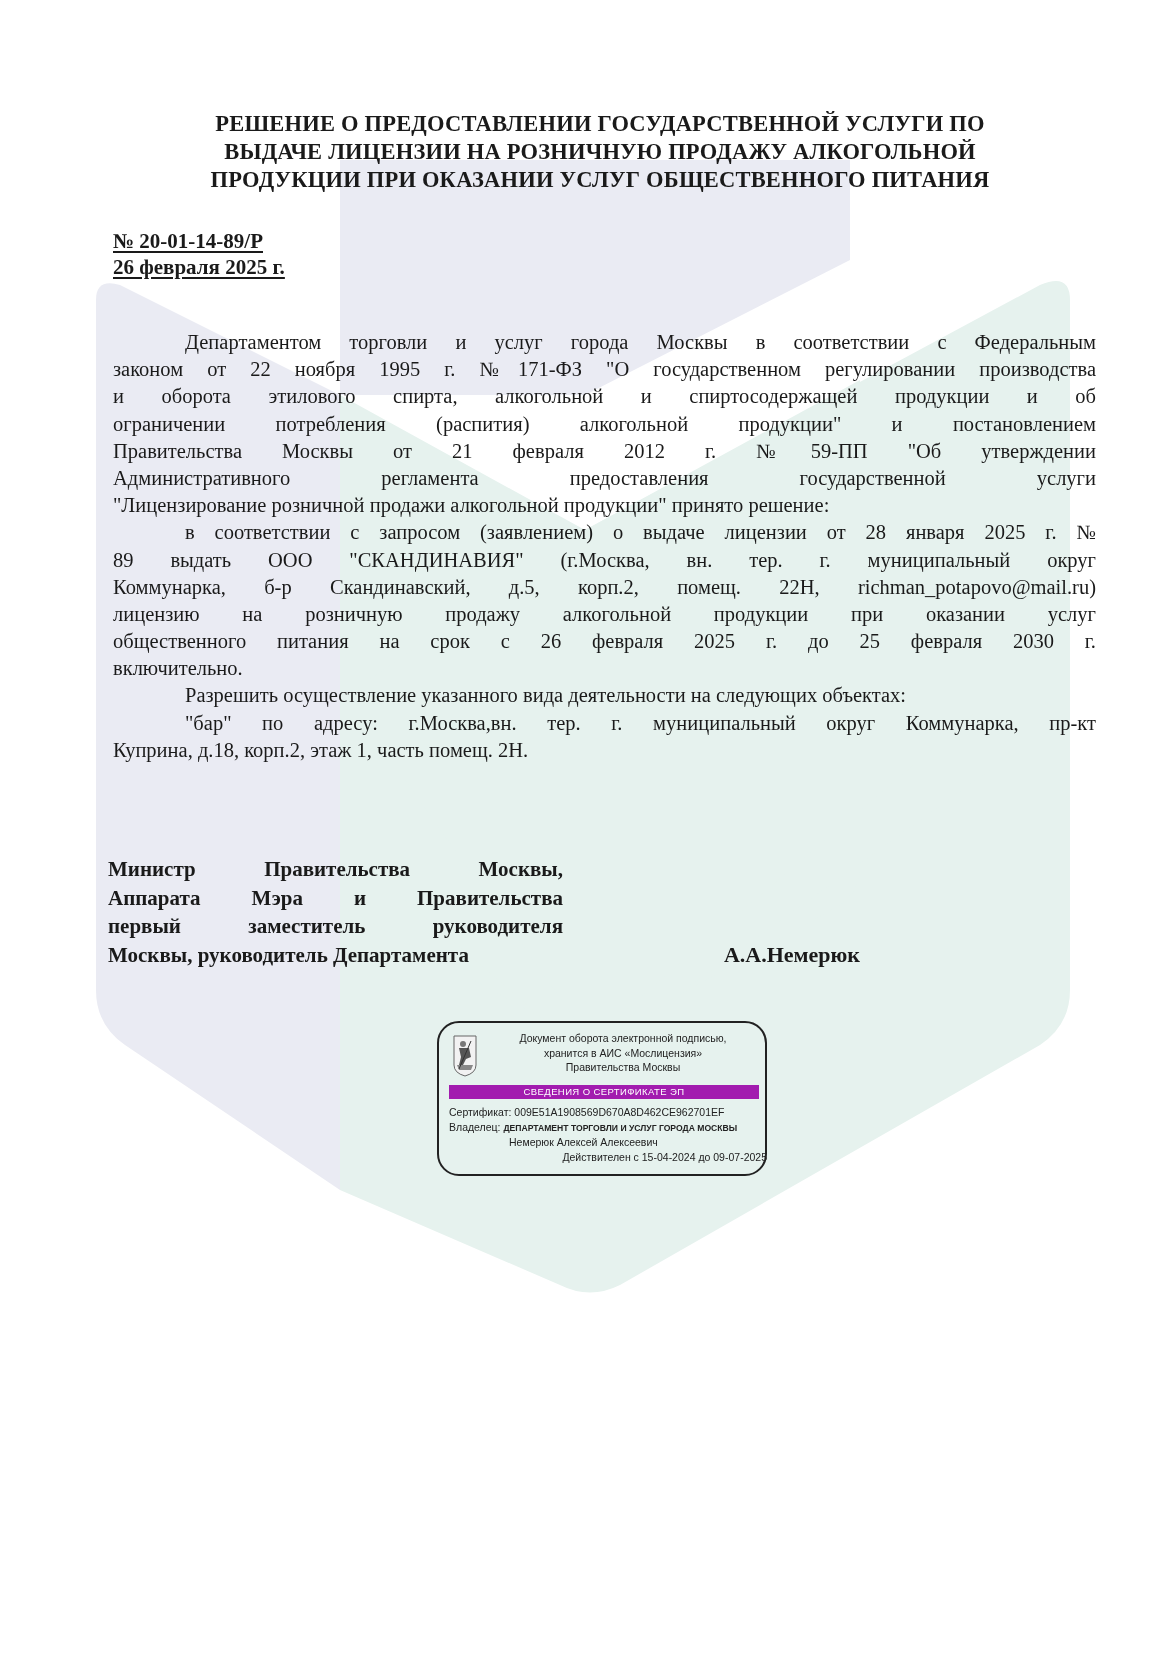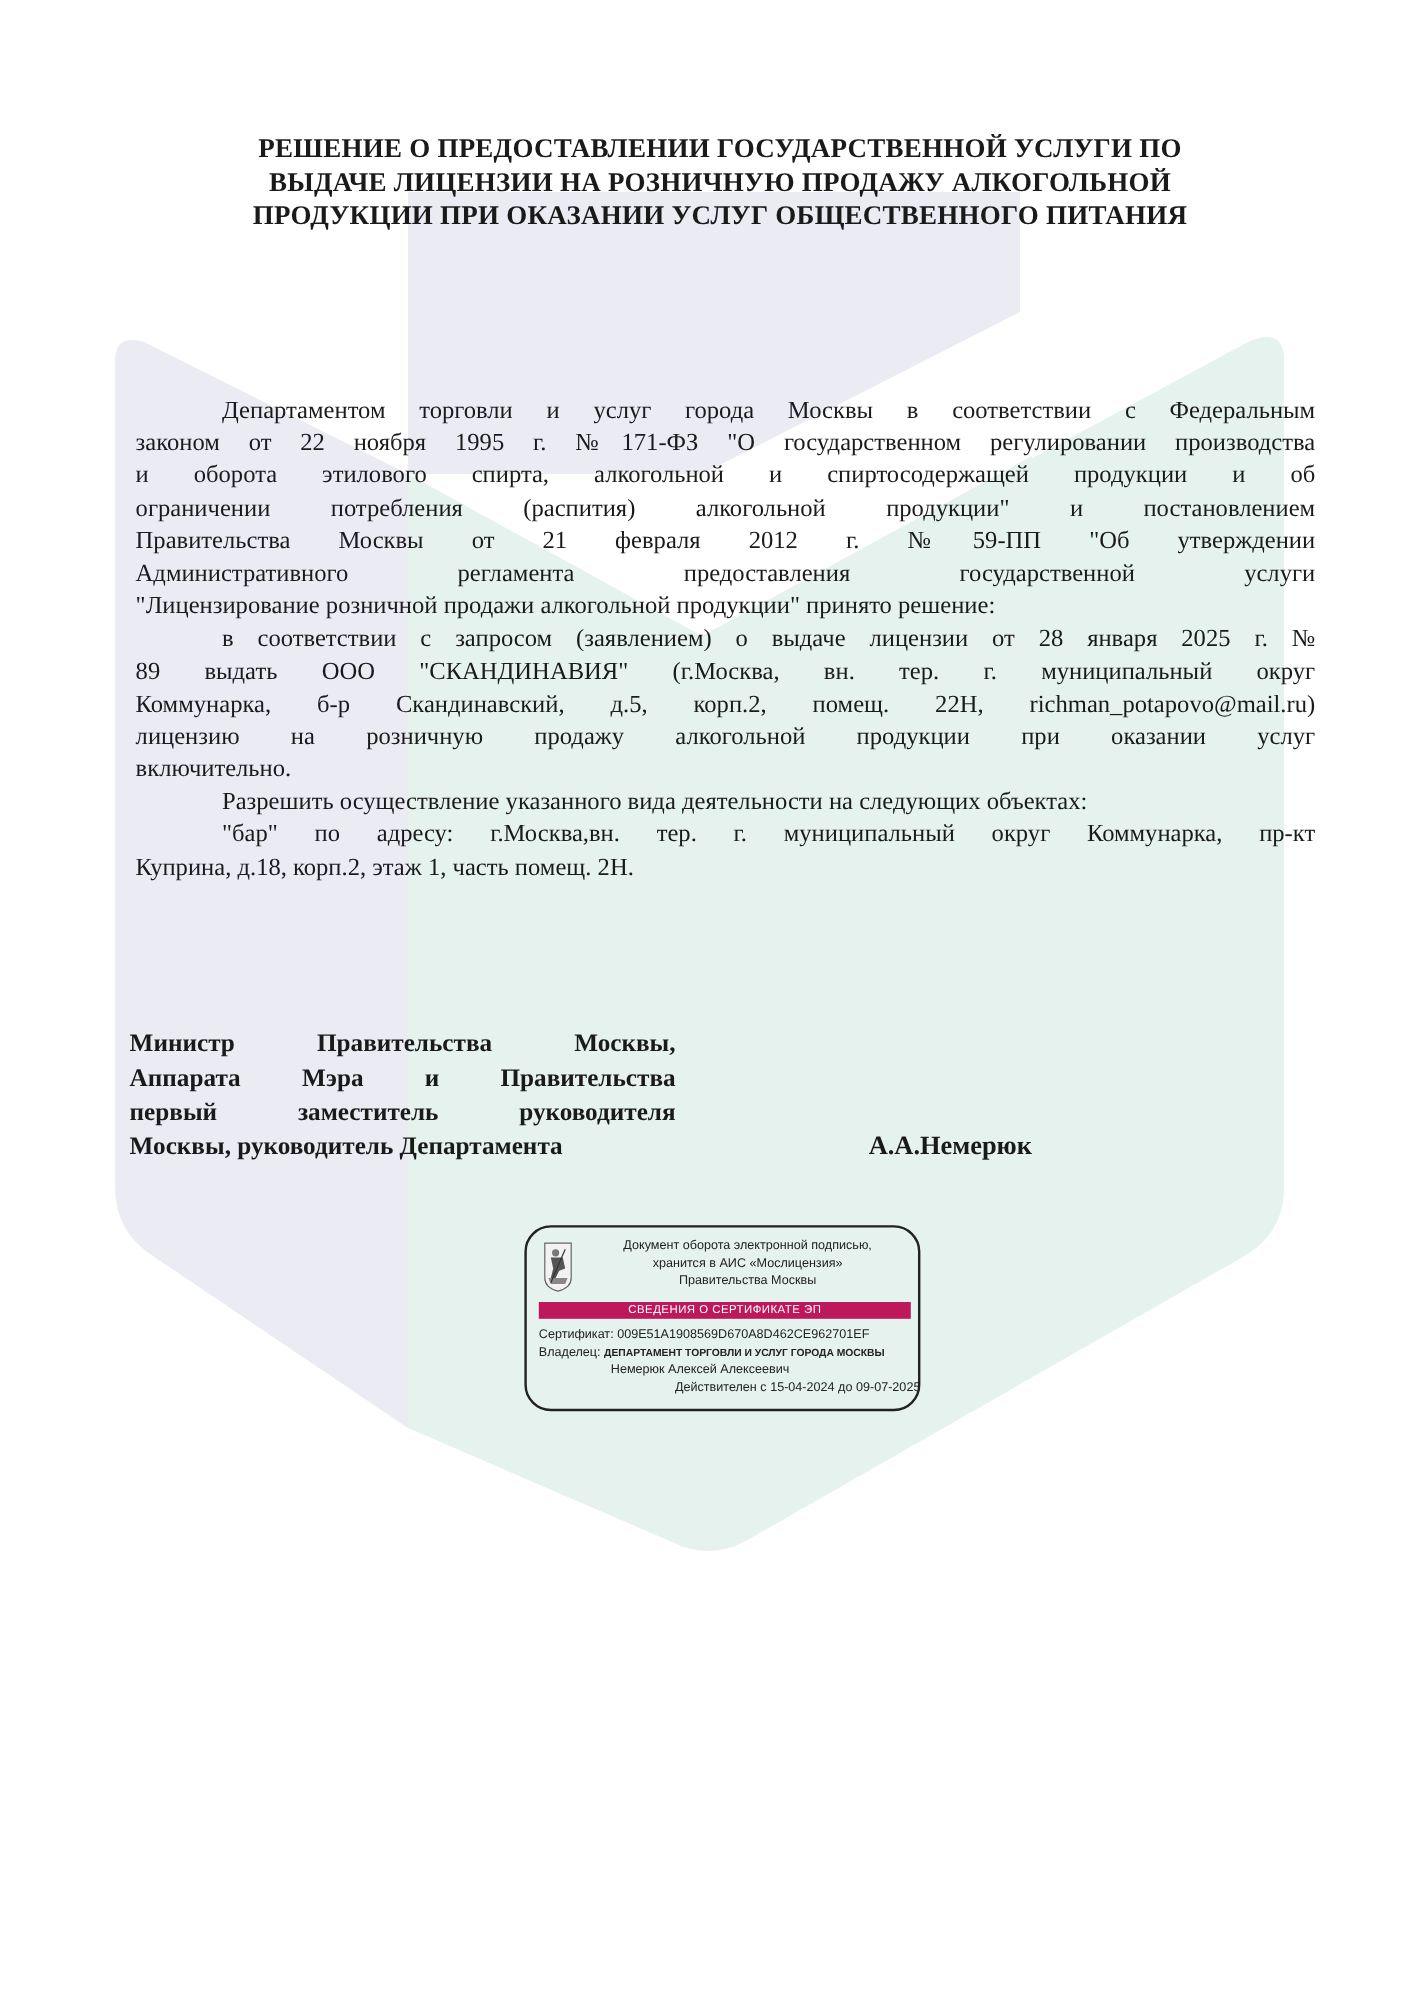--- a/index.html
+++ b/index.html
@@ -118,21 +118,21 @@
       text-align: center;
       font-size: 10.5px;
       line-height: 14.5px;
     }
     .stamp-bar {
       position: absolute;
       left: 10px;
       top: 62px;
       width: 310px;
       height: 14px;
-      background: #be185d;
+      background: #a21caf;
       color: #fff;
       font-size: 9.5px;
       line-height: 14px;
       text-align: center;
       letter-spacing: 0.4px;
     }
     .stamp-details {
       position: absolute;
       left: 10px;
       top: 82px;
@@ -163,33 +163,38 @@
 </svg>
 
 <div class="page">
 
   <div class="title">
     <div>РЕШЕНИЕ  О ПРЕДОСТАВЛЕНИИ  ГОСУДАРСТВЕННОЙ  УСЛУГИ ПО</div>
     <div>ВЫДАЧЕ  ЛИЦЕНЗИИ  НА  РОЗНИЧНУЮ  ПРОДАЖУ  АЛКОГОЛЬНОЙ</div>
     <div>ПРОДУКЦИИ  ПРИ ОКАЗАНИИ  УСЛУГ ОБЩЕСТВЕННОГО  ПИТАНИЯ</div>
   </div>
 
+  <div class="docnum">
+    <span>№ 20-01-14-89/Р</span><br>
+    <span>26 февраля 2025 г.</span>
+  </div>
 
   <div class="body-text">
     <span class="line indent">Департаментом торговли и услуг города Москвы в соответствии с Федеральным</span>
     <span class="line">законом от 22 ноября 1995 г.  №171-ФЗ "О государственном регулировании производства</span>
     <span class="line">и оборота этилового спирта, алкогольной и спиртосодержащей продукции и об</span>
     <span class="line">ограничении потребления (распития) алкогольной продукции" и постановлением</span>
     <span class="line">Правительства Москвы от 21 февраля 2012 г. №59-ПП "Об утверждении</span>
     <span class="line">Административного регламента предоставления государственной услуги</span>
     <span class="line last">"Лицензирование розничной продажи алкогольной продукции" принято решение:</span>
     <span class="line indent">в соответствии с запросом (заявлением) о выдаче лицензии от 28 января 2025 г. №</span>
     <span class="line">89 выдать ООО "СКАНДИНАВИЯ" (г.Москва, вн. тер. г. муниципальный округ</span>
     <span class="line">Коммунарка, б-р Скандинавский, д.5, корп.2, помещ. 22Н, richman_potapovo@mail.ru)</span>
     <span class="line">лицензию на розничную продажу алкогольной продукции при оказании услуг</span>
+    <span class="line">общественного питания  на срок с 26 февраля 2025    г. до 25 февраля 2030    г.</span>
     <span class="line last">включительно.</span>
     <span class="line indent last">Разрешить осуществление указанного вида деятельности на следующих объектах:</span>
     <span class="line indent">"бар" по адресу: г.Москва,вн. тер. г. муниципальный округ Коммунарка, пр-кт</span>
     <span class="line last">Куприна, д.18, корп.2, этаж  1, часть помещ. 2Н.</span>
   </div>
 
   <div class="signature">
     <span class="line">Министр Правительства Москвы,</span>
     <span class="line">Аппарата Мэра и Правительства</span>
     <span class="line">первый заместитель руководителя</span>

